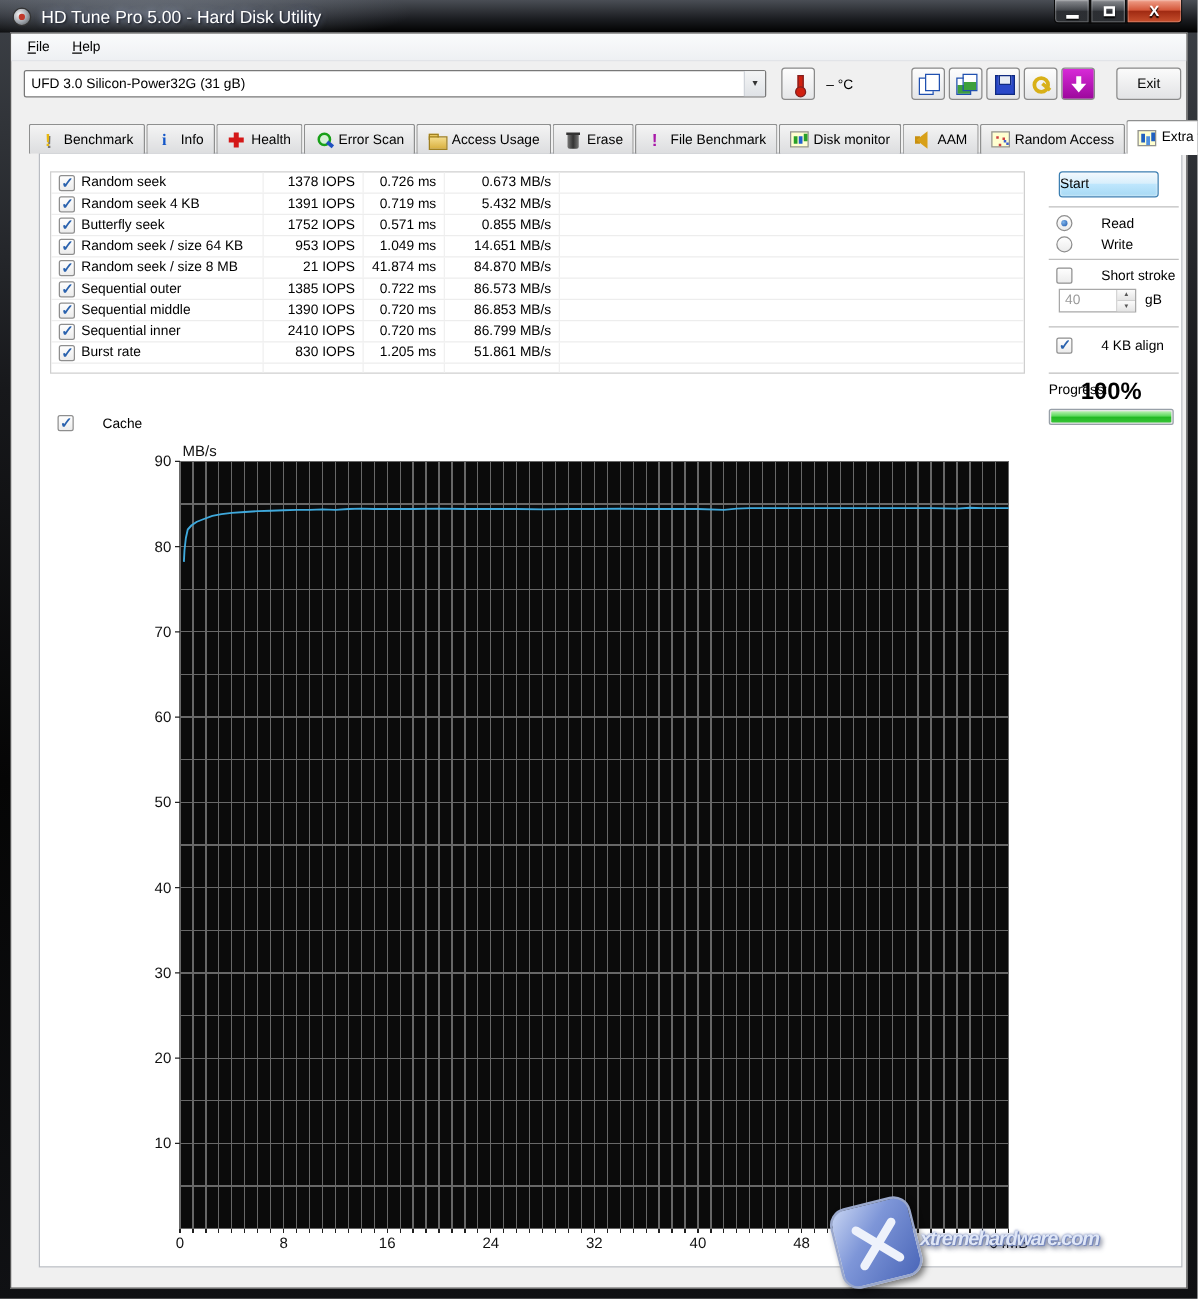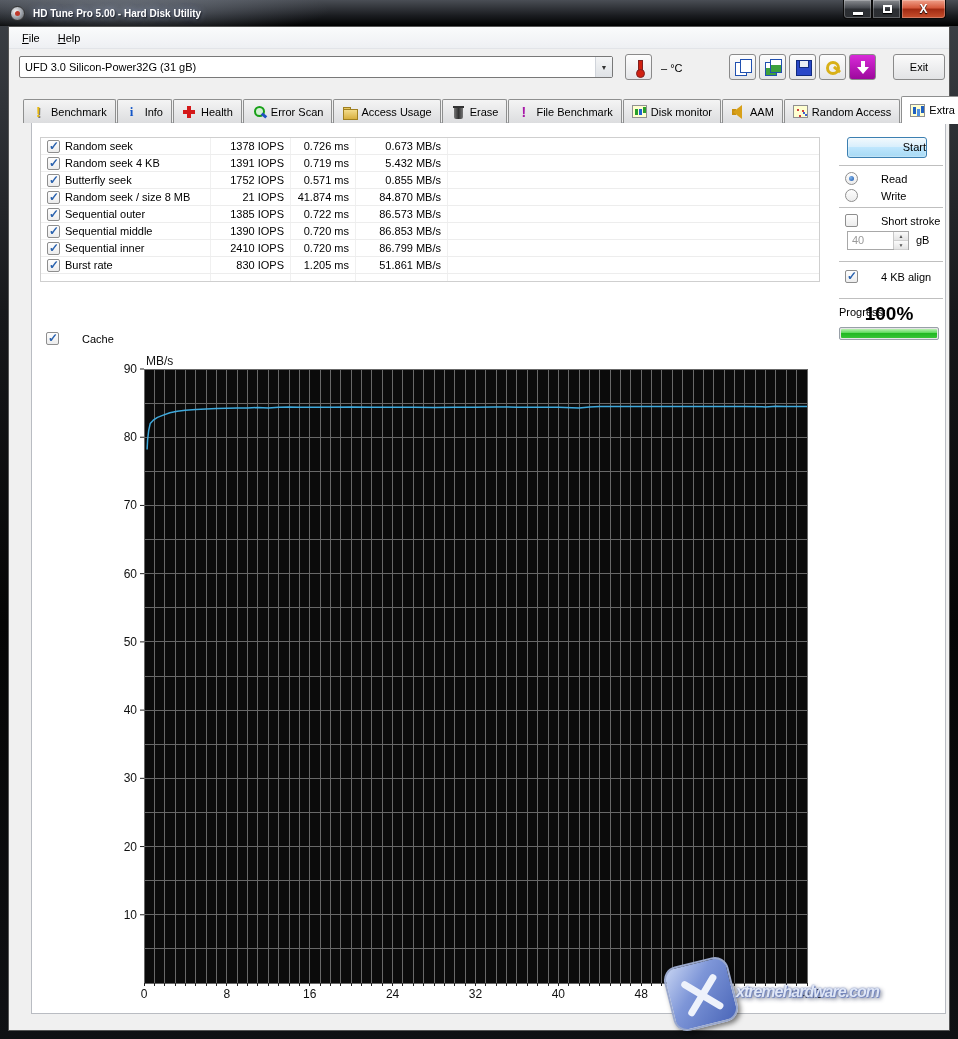--- a/index.html
+++ b/index.html
@@ -5,21 +5,21 @@
   * { margin:0; padding:0; box-sizing:border-box; }
   html,body { width:958px; height:1039px; }
   body { font-family:"Liberation Sans", sans-serif; font-size:11px; color:#000; }
 
   
   .window { position:relative; width:958px; height:1039px;
     background:linear-gradient(180deg,#3d4147 0%,#17181b 30%,#050505 60%,#101114 100%); overflow:hidden; }
   .titlebar { position:absolute; left:0; top:0; width:100%; height:26px; display:flex; align-items:center;
     background:radial-gradient(ellipse 300px 40px at 120px 10px, rgba(160,170,185,.45), rgba(0,0,0,0) 70%),
                linear-gradient(180deg,#4a4e55,#1a1c20 60%,#000); }
-  .title-text { color:#fff; font-size:10px; margin-left:8px; text-shadow:0 0 6px rgba(180,200,255,.6),1px 1px 2px #000;font-weight:bold; }
+  .title-text { color:#fff; font-size:14px; margin-left:8px; text-shadow:0 0 6px rgba(180,200,255,.6),1px 1px 2px #000; }
   .ic-app { width:15px; height:15px; margin-left:10px; border-radius:50%;
     background:radial-gradient(circle at 35% 35%, #f5f5f5, #9aa0a8 55%, #555); border:1px solid #333; position:relative; }
   .ic-app::before { content:""; position:absolute; left:4px; top:4px; width:5px; height:5px; border-radius:50%; background:#c0392b; }
   .win-controls { position:absolute; top:0; right:12px; display:flex; }
   .win-btn { width:29px; height:19px; border:1px solid #0a0a0a; border-top:none; position:relative;
     background:linear-gradient(180deg,rgba(255,255,255,.35),rgba(150,155,160,.18) 45%,rgba(40,42,45,.4) 50%,rgba(90,95,100,.35));
     box-shadow:inset 0 0 0 1px rgba(255,255,255,.25); }
   .win-btn.min { border-radius:0 0 0 4px; }
   .win-btn.close { width:45px; border-radius:0 0 4px 0;
     background:linear-gradient(180deg,#f0a08a,#d4573a 45%,#a02a12 50%,#c8502e); }
@@ -118,21 +118,21 @@
     background:linear-gradient(180deg,#fefefe,#ececec); flex:0 0 auto; display:inline-block; }
   .cb.checked::before { content:"\2713"; position:absolute; left:1px; top:-2px; color:#2a62ae; font-size:12px; font-weight:bold; }
   .rb { position:relative; width:13px; height:13px; border:1px solid #8e8e8e; border-radius:50%;
     background:linear-gradient(180deg,#fefefe,#ececec); flex:0 0 auto; display:inline-block; }
   .rb.sel::before { content:""; position:absolute; left:3px; top:3px; width:5px; height:5px; border-radius:50%;
     background:radial-gradient(circle at 35% 35%, #7db4ec, #1f56a8); }
 
   
   .ctrl { position:absolute; font-size:11px; }
   .start-btn { left:815px; top:14px; width:80px; height:21px; border:1px solid #3c7fb1; border-radius:3px;
-    background:linear-gradient(180deg,#f2f9fd,#d9effc 45%,#bee6fd 50%,#a6d9f4); text-align:right; line-height:19px;
+    background:linear-gradient(180deg,#f2f9fd,#d9effc 45%,#bee6fd 50%,#a6d9f4); text-align:left; line-height:19px;
     box-shadow:inset 0 0 2px #fff; }
   .sep { left:807px; width:104px; height:1px; background:#bfbfbf; }
   .lblrow { display:flex; align-items:center; gap:23px; }
   .spinner { left:815px; top:108px; width:62px; height:19px; border:1px solid #a8a8a8; background:#fff; display:flex; }
   .spin-val { flex:1; color:#9a9a9a; padding:2px 0 0 4px; }
   .spin-btns { width:15px; border-left:1px solid #c8c8c8; display:flex; flex-direction:column; }
   .spin-btns span { flex:1; font-size:5px; color:#555; text-align:center; line-height:8px;
     background:linear-gradient(180deg,#fbfbfb,#e4e4e4); border-bottom:1px solid #d0d0d0; }
   .progress-label { left:807px; top:183px; }
   .progress-pct { left:807px; top:180px; width:100px; text-align:center; font-weight:bold; font-size:19px; }
@@ -278,20 +278,30 @@
           <div></div>
         </div>
         <div class="trow">
           <div class="cell-test">
               <span class="cb checked"></span>
               <span>Butterfly seek</span>
             </div>
           <div class="num">1752 IOPS</div>
           <div class="num">0.571 ms</div>
           <div class="num">0.855 MB/s</div>
+          <div></div>
+        </div>
+        <div class="trow">
+          <div class="cell-test">
+              <span class="cb checked"></span>
+              <span>Random seek / size 64 KB</span>
+            </div>
+          <div class="num">953 IOPS</div>
+          <div class="num">1.049 ms</div>
+          <div class="num">14.651 MB/s</div>
           <div></div>
         </div>
         <div class="trow">
           <div class="cell-test">
               <span class="cb checked"></span>
               <span>Random seek / size 8 MB</span>
             </div>
           <div class="num">21 IOPS</div>
           <div class="num">41.874 ms</div>
           <div class="num">84.870 MB/s</div>

